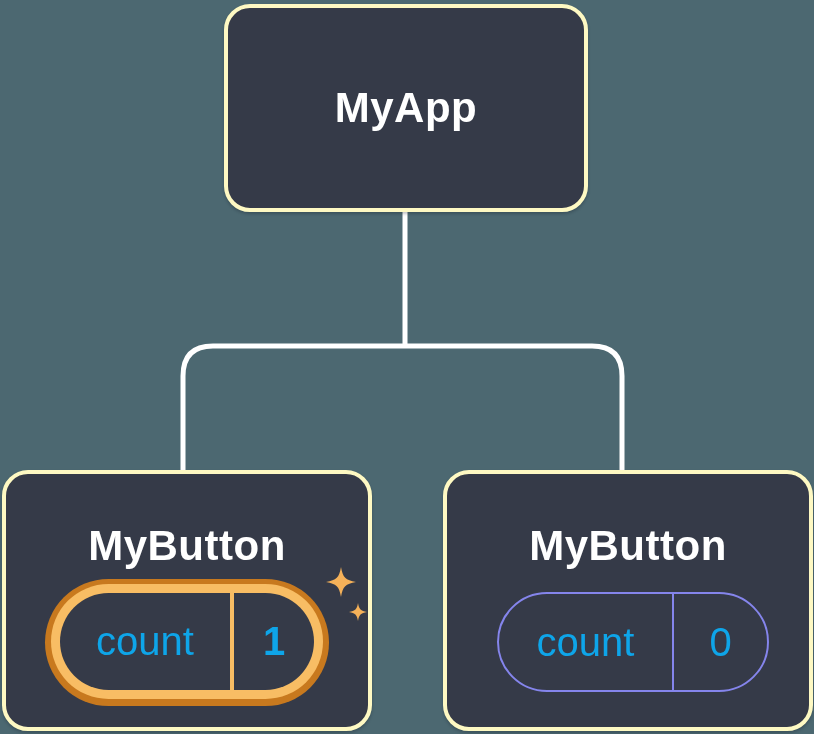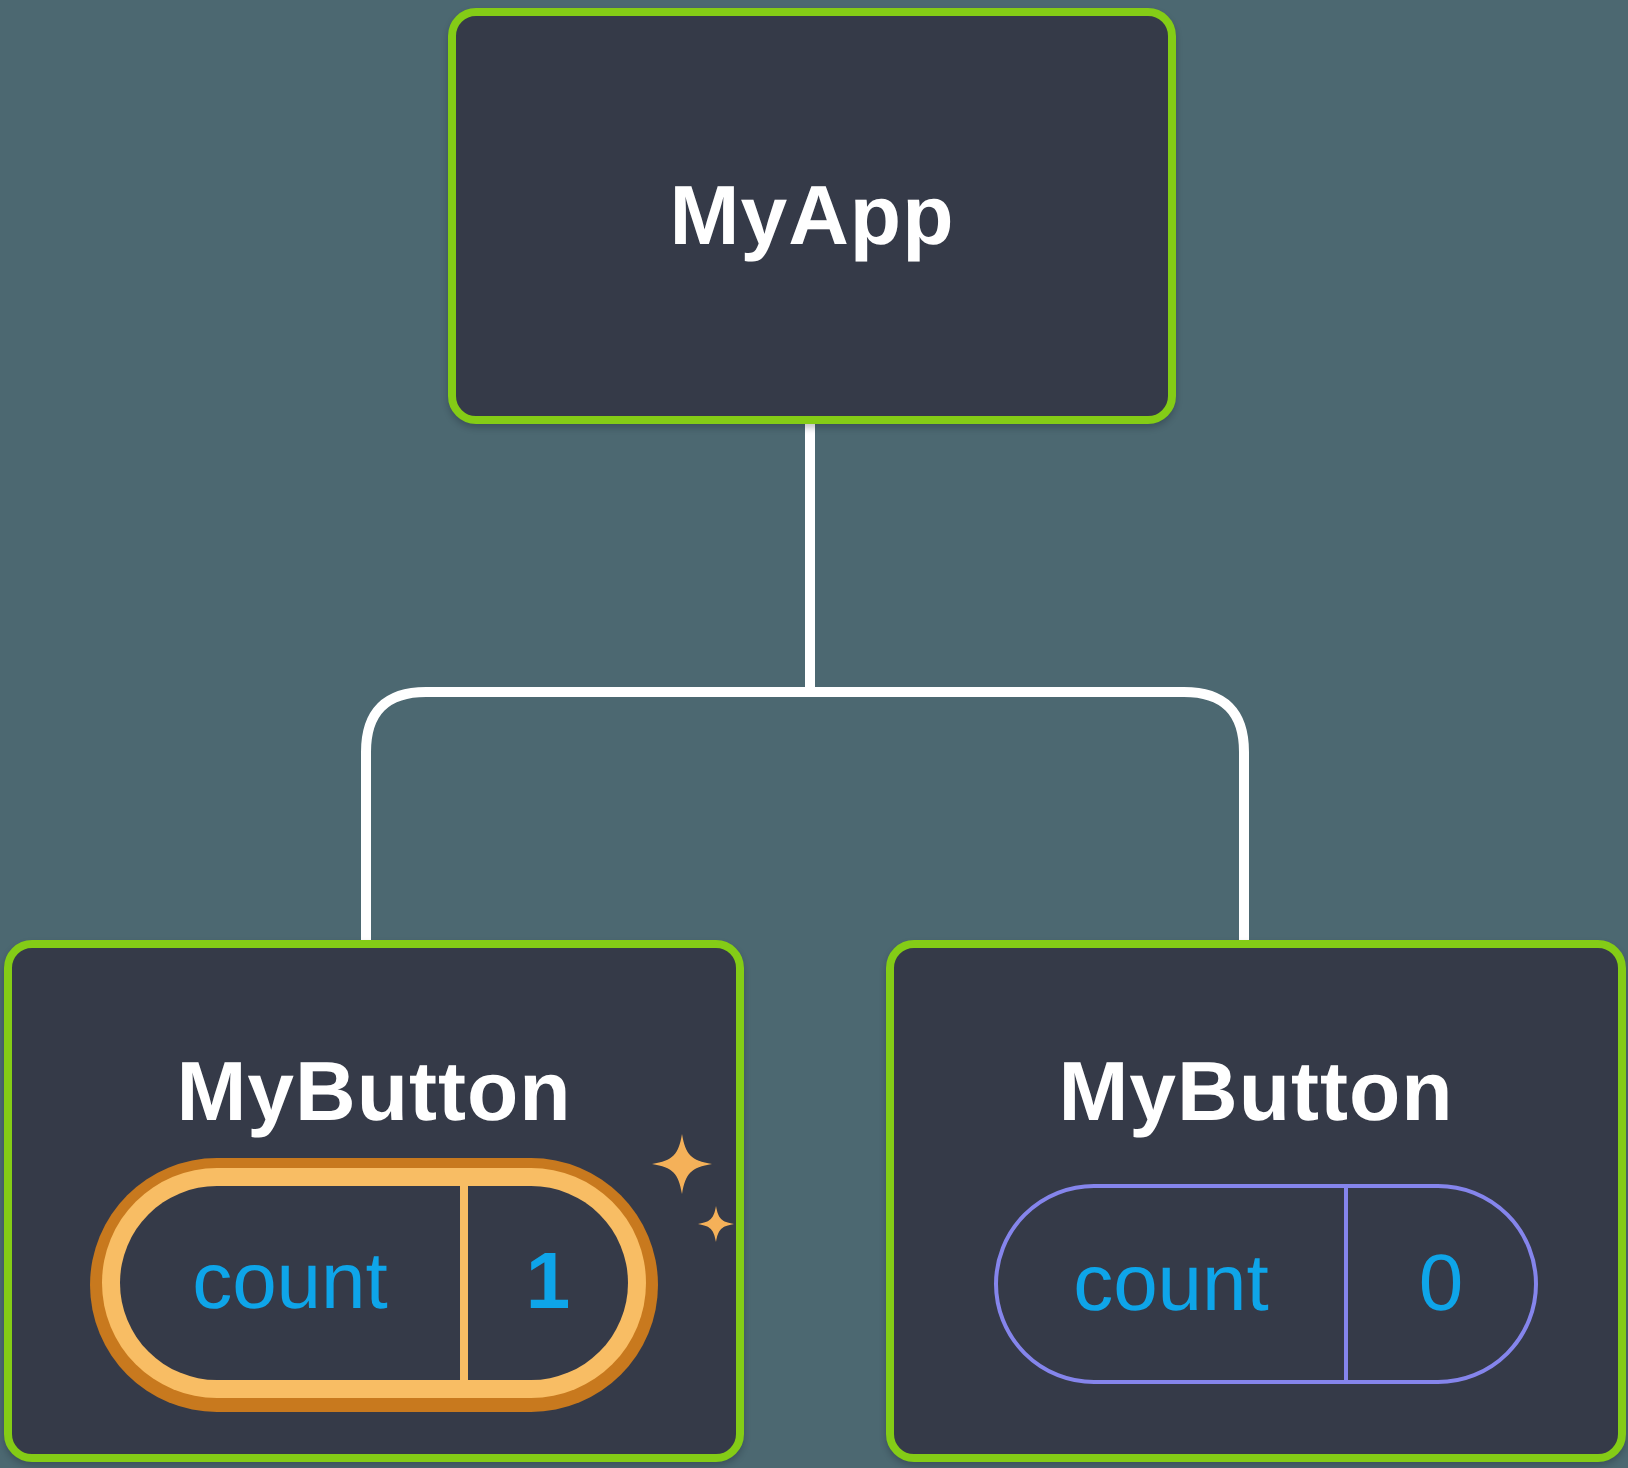--- a/index.html
+++ b/index.html
@@ -12,22 +12,22 @@
     width:814px;height:734px;
     background:#4c6871;
     overflow:hidden;
   }
   .connectors{
     position:absolute;left:0;top:0;z-index:0;
   }
   .node{
     position:absolute;
     background:#353a48;
-    border:4px solid #84cc16;
-    border-radius:14px;
+    border:4px solid #fef9c3;
+    border-radius:26px;
     box-sizing:border-box;
     box-shadow:0 2px 3px rgba(15,20,30,.25);
     z-index:1;
   }
   .node-root{
     left:224px;top:4px;width:364px;height:208px;
     display:flex;align-items:center;justify-content:center;
   }
   .node-label{
     color:#ffffff;

